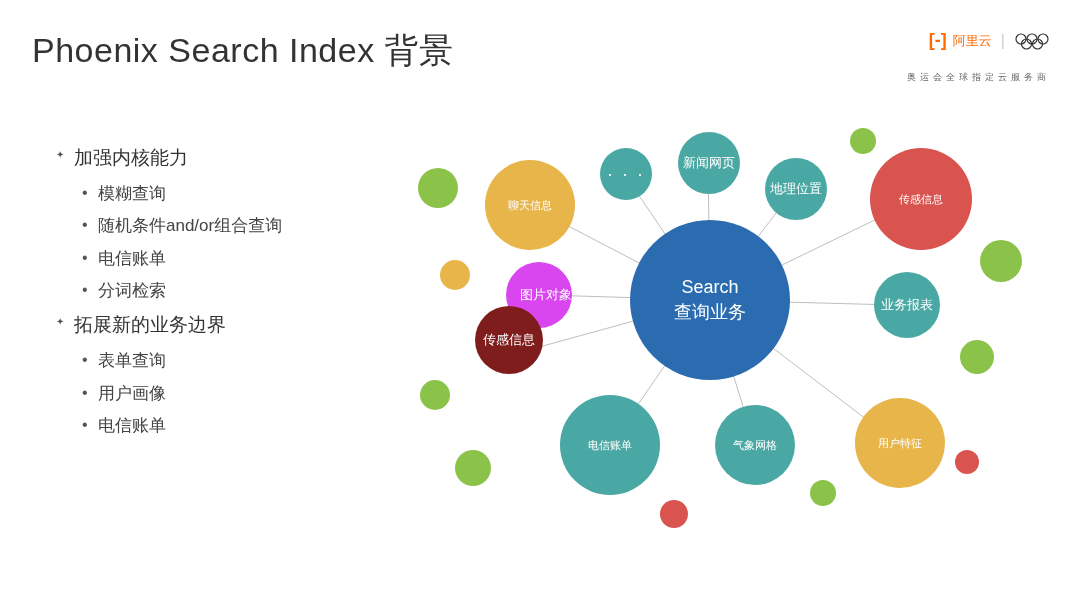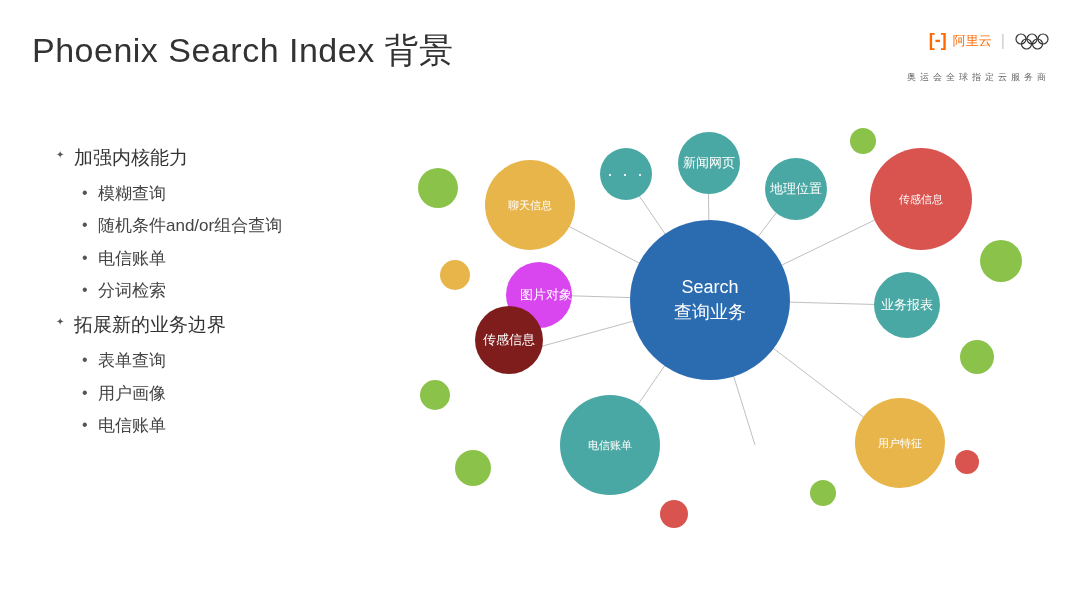--- a/index.html
+++ b/index.html
@@ -210,20 +210,23 @@
     </div>
 
   <div class="node small" style="left:75px; top:206px; width:68px; height:68px; background:#7f1d1d;">
     <span>传感信息</span>
     </div>
 
   <div class="node" style="left:160px; top:295px; width:100px; height:100px; background:#4aa8a4;">
     <span>电信账单</span>
     </div>
 
+  <div class="node" style="left:315px; top:305px; width:80px; height:80px; background:#4aa8a4;">
+    <span>气象网格</span>
+    </div>
 
   <div class="node" style="left:455px; top:298px; width:90px; height:90px; background:#e8b54b;">
     <span>用户特征</span>
     </div>
 
   <div class="node" style="left:18px; top:68px; width:40px; height:40px; background:#8bc34a;"></div>
   <div class="node" style="left:40px; top:160px; width:30px; height:30px; background:#e8b54b;"></div>
   <div class="node" style="left:20px; top:280px; width:30px; height:30px; background:#8bc34a;"></div>
   <div class="node" style="left:55px; top:350px; width:36px; height:36px; background:#8bc34a;"></div>
   <div class="node" style="left:260px; top:400px; width:28px; height:28px; background:#d9534f;"></div>

